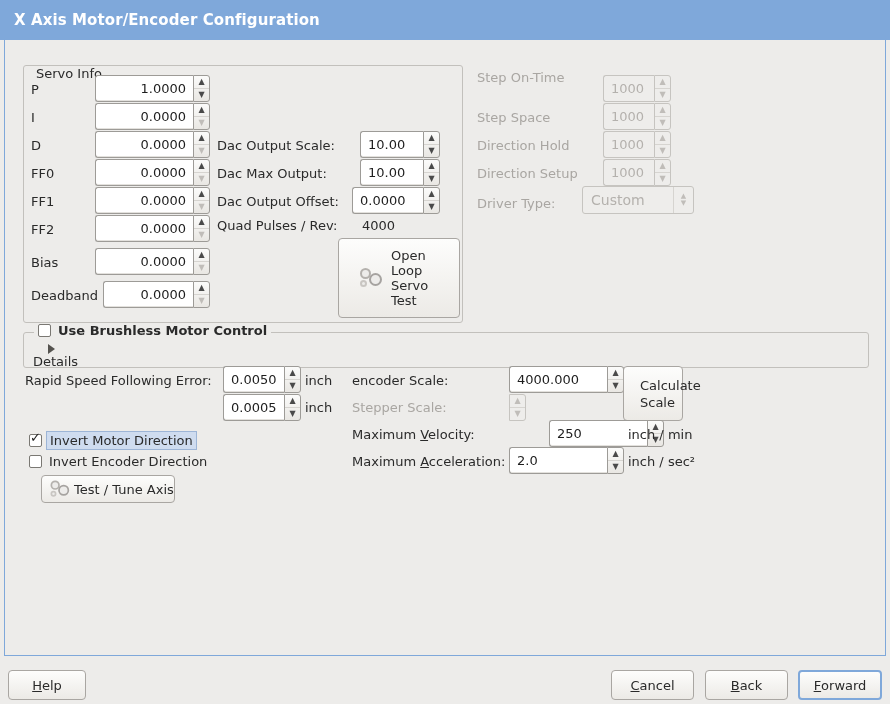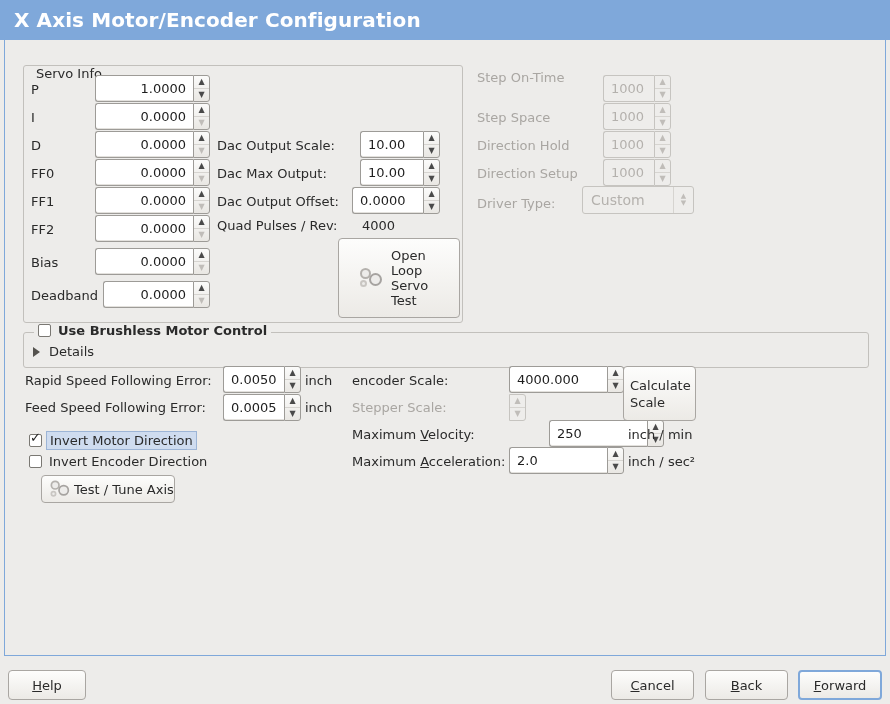--- a/index.html
+++ b/index.html
@@ -13,21 +13,21 @@
   }
   * { box-sizing: border-box; }
 
   
   .titlebar {
     position: absolute; left: 0; top: 0; width: 890px; height: 40px;
     background: #7fa8da;
     display: flex; align-items: center;
   }
   .titlebar-text {
-    color: #ffffff; font-size: 20px; font-weight: bold;
+    color: #ffffff; font-size: 15px; font-weight: bold;
     padding-left: 14px; letter-spacing: .1px;
   }
 
   
   .content-frame {
     position: absolute; left: 4px; top: 40px; width: 882px; height: 616px;
     background: #edecea;
     border: 1px solid #7fa8da;
     border-top: none;
   }
@@ -128,21 +128,21 @@
     font-size: 13px; color: #1d1d1d; line-height: 1;
   }
   .cbx .cbx-lbl { font-size: 13px; white-space: nowrap; }
   .cbx .cbx-lbl.hl {
     background: #cfdcef; border: 1px solid #9db5d6;
     padding: 1px 3px; margin: -1px -3px;
   }
   .cbx .cbx-lbl.bold { font-weight: bold; }
 
   
-  .disclosure { position: absolute; display: flex; align-items: center; }
+  .disclosure { position: absolute; display: flex; align-items: center; flex-direction: column; }
   .disclosure .tri {
     width: 0; height: 0; flex: 0 0 auto;
     border-left: 7px solid #55534f;
     border-top: 5px solid transparent;
     border-bottom: 5px solid transparent;
     margin-right: 9px;
   }
 
   
   .bottombar { position: absolute; left: 0; top: 660px; width: 890px; height: 44px; }
@@ -327,21 +327,20 @@
   <div class="lbl" style="left:20px; top:333px;">Rapid Speed Following Error:</div>
   <div class="spin" style="left:218px; top:326px; width:78px;">
     <div class="field">0.0050</div>
     <div class="btns">
       <div class="ar top">▲</div>
       <div class="ar bot">▼</div>
     </div>
   </div>
   <div class="lbl" style="left:300px; top:333px;">inch</div>
 
-  <div class="lbl" style="left:20px; top:360px;">Feed Speed Following Error:</div>
   <div class="spin" style="left:218px; top:354px; width:78px;">
     <div class="field">0.0005</div>
     <div class="btns">
       <div class="ar top">▲</div>
       <div class="ar bot">▼</div>
     </div>
   </div>
   <div class="lbl" style="left:300px; top:360px;">inch</div>
 
   <div class="cbx" style="left:24px; top:392px;">
@@ -372,21 +371,21 @@
   </div>
 
   <div class="lbl dim" style="left:347px; top:360px;">Stepper Scale:</div>
   <div class="spin disabled" style="left:504px; top:354px; width:115px;">
     <div class="btns">
       <div class="ar top">▲</div>
       <div class="ar bot">▼</div>
     </div>
   </div>
 
-  <div class="btn" style="left:618px; top:326px; width:73px; height:55px; flex-direction:column; align-items:flex-start; padding-left:6px; justify-content:center; line-height:17px;">
+  <div class="btn" style="left:618px; top:326px; width:60px; height:55px; flex-direction:column; align-items:flex-start; padding-left:16px; justify-content:center; line-height:17px;">
     <span>Calculate</span>
     <span>Scale</span>
   </div>
 
   <div class="lbl" style="left:347px; top:387px;">
     <span>Maximum </span><span class="u">V</span><span>elocity:</span>
   </div>
   <div class="spin" style="left:504px; top:380px; width:115px;margin-left:40px;">
     <div class="field">250</div>
     <div class="btns">

